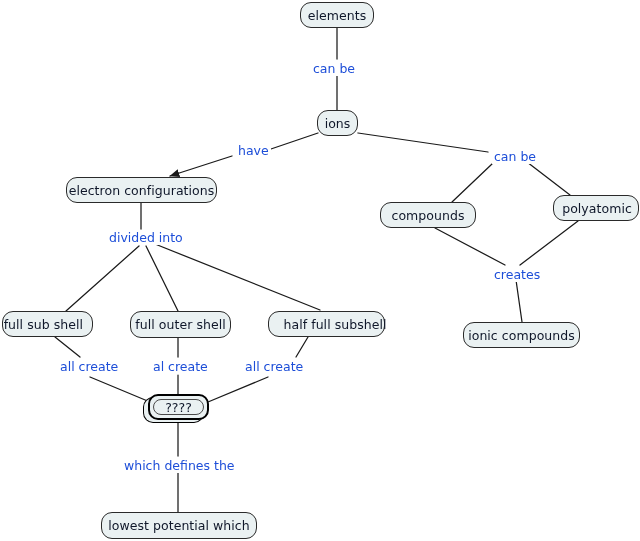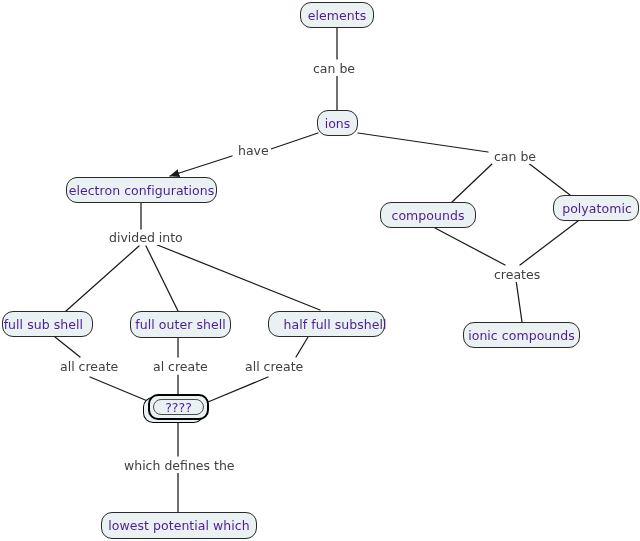--- a/index.html
+++ b/index.html
@@ -31,21 +31,21 @@
   .node {
     position: absolute;
     box-sizing: border-box;
     background: #eaf1f2;
     border: 1.4px solid #2a2a2a;
     border-radius: 11px;
     display: flex;
     align-items: center;
     justify-content: center;
     font-size: 12.5px;
-    color: #4c1d95;
+    color: #0f172a;
     white-space: nowrap;
     letter-spacing: 0.05px;
     padding: 0 9px;
   }
   .node.selected {
     border: 2.2px solid #000000;
     border-radius: 10px;
     background: #eaf1f2;
     box-shadow: -5px 3px 0 -1px #eaf1f2, -5px 3px 0 0 #000000;
   }
@@ -59,21 +59,21 @@
     border-radius: 8px;
     pointer-events: none;
   }
   .node-label {
     position: relative;
     z-index: 2;
   }
   .edge-label {
     position: absolute;
     font-size: 12.5px;
-    color: #404040;
+    color: #1d4ed8;
     white-space: nowrap;
     background: #ffffff;
     padding: 0 2px;
     line-height: 15px;
   }
 </style>
 </head>
 <body>
 
 <div id="canvas">

